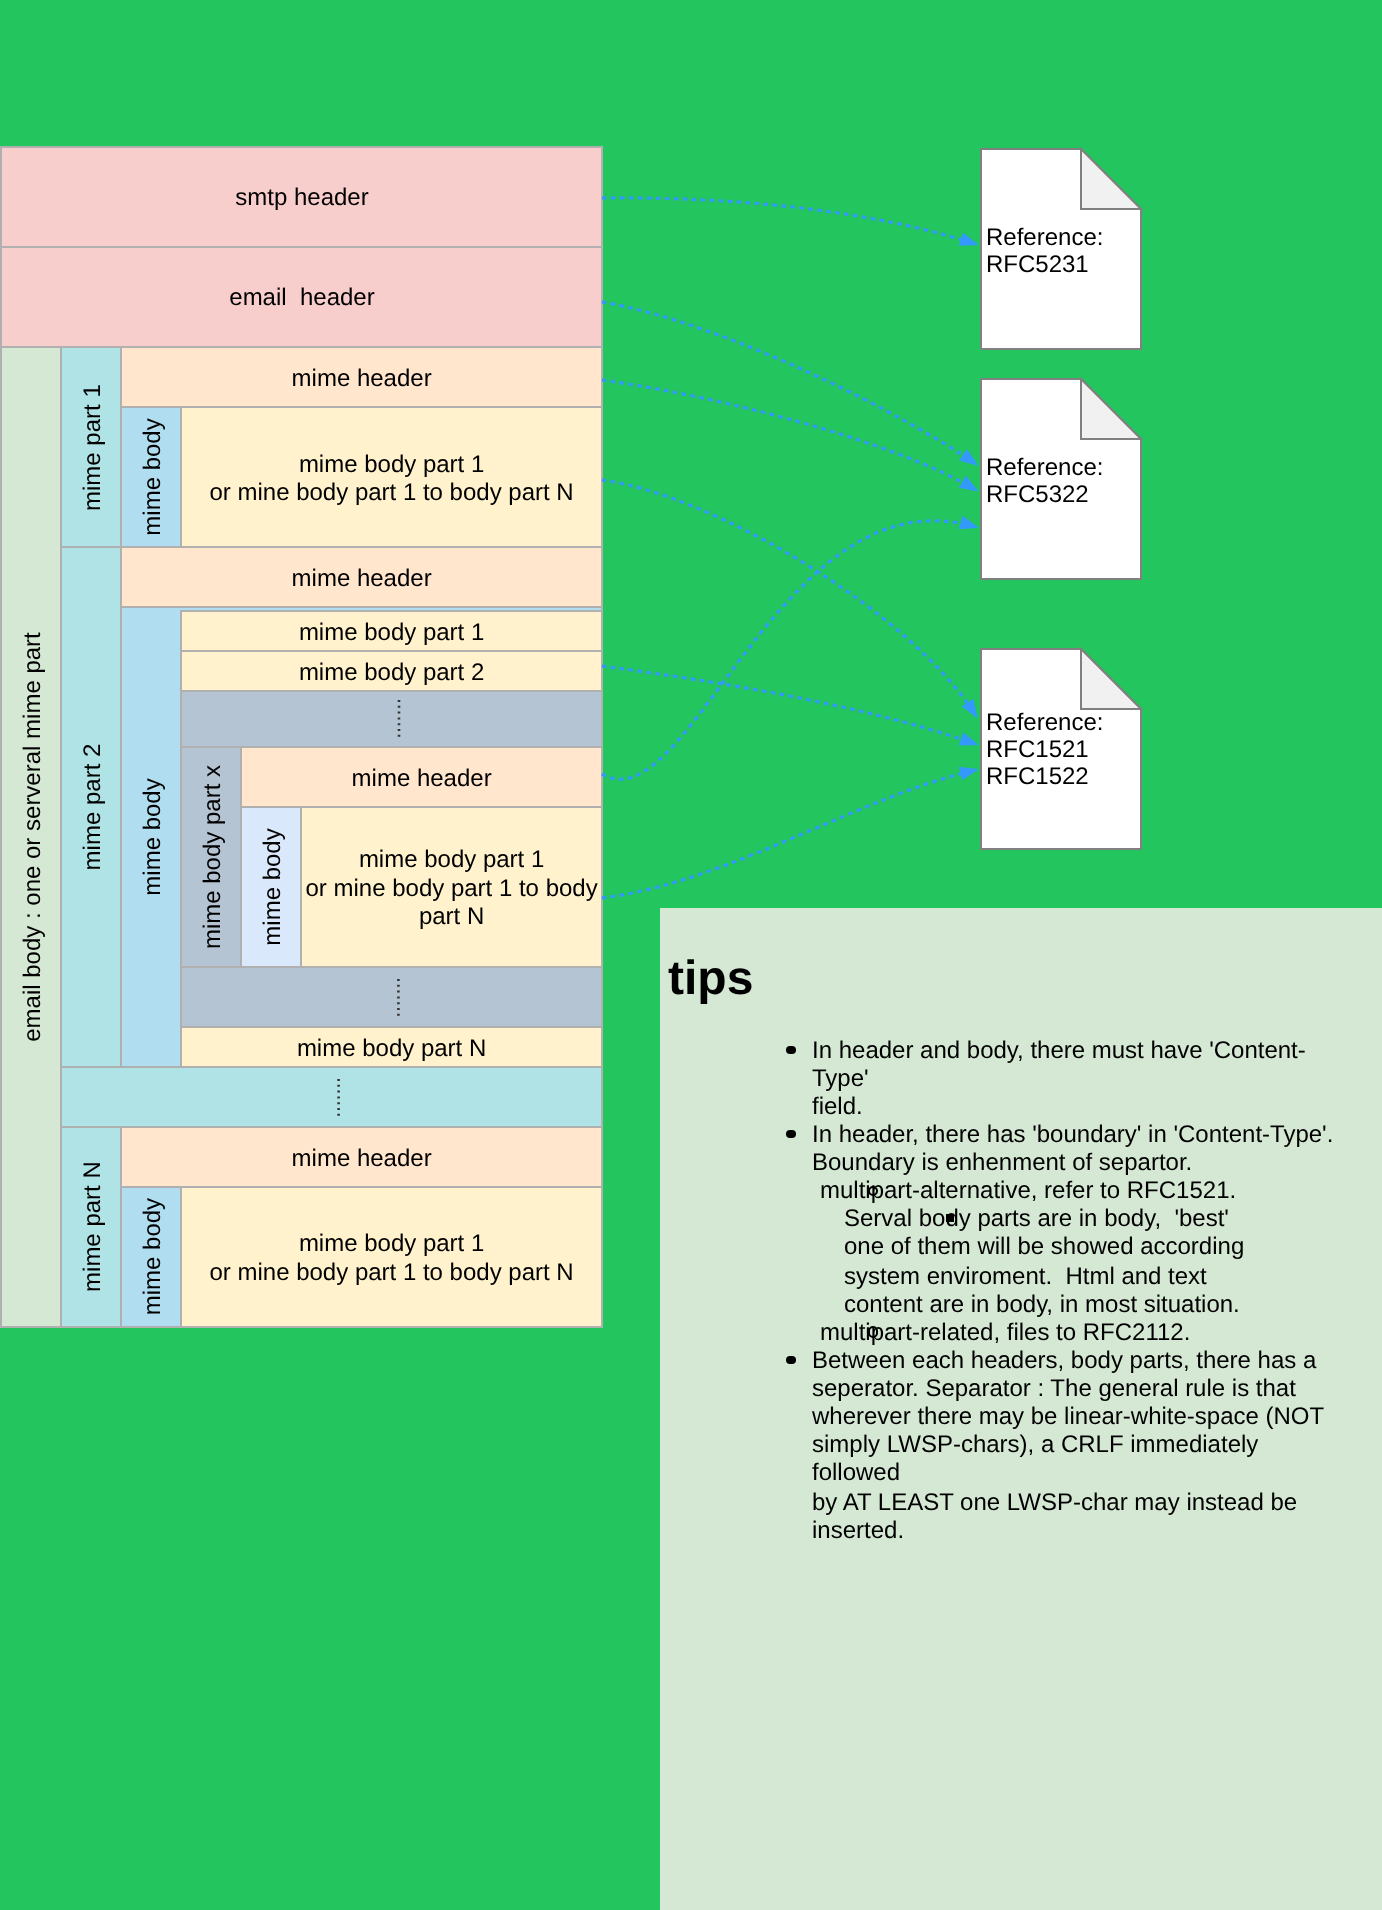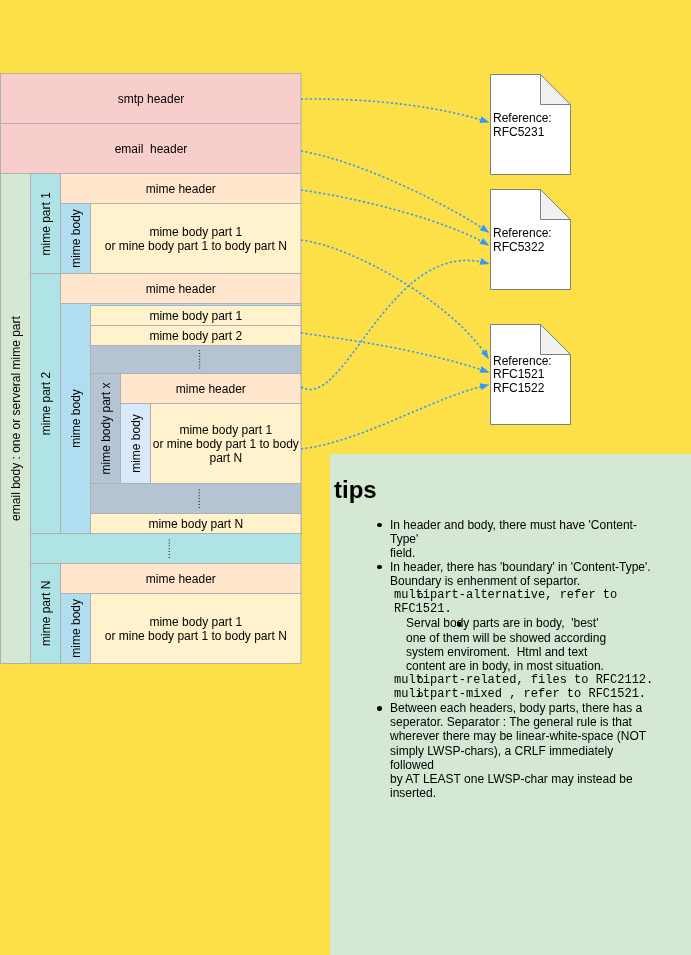--- a/index.html
+++ b/index.html
@@ -1,24 +1,24 @@
 <!DOCTYPE html>
 <html><head>
 <meta charset="utf-8">
 <style>
 html,body{margin:0;padding:0;background:#000;}
-#page{position:relative;width:691px;height:955px;overflow:hidden;background:#fde047;
+#page{position:relative;width:691px;height:955px;overflow:hidden;background:#22c55e;
   font-family:"Liberation Sans", sans-serif;}
 #diagram{position:absolute;left:0;top:0;}
 #tips{position:absolute;left:330px;top:454px;width:361px;height:501px;background:#d5e8d4;color:#000;}
 #tips .title{position:absolute;left:20px;font-weight:bold;font-size:24px;line-height:24px;}
-#tips .list{position:absolute;left:0;width:326px;font-size:12px;line-height:14.12px;}
+#tips .list{position:absolute;left:16px;width:326px;font-size:12px;line-height:14.12px;}
 .li{position:relative;}
 .l1{padding-left:60px;}
-.l2{padding-left:64px;font-family:Liberation Mono, monospace;}
+.l2{padding-left:64px;}
 .l3{padding-left:76px;}
 .l1:before{content:"";position:absolute;left:47px;top:5px;width:4.5px;height:4.5px;border-radius:50%;background:#000;}
 .l2:before{content:"";position:absolute;left:88px;top:4.6px;width:3.4px;height:3.4px;border-radius:50%;border:1.1px solid #000;}
 .l3:before{content:"";position:absolute;left:127px;top:5.2px;width:4px;height:4px;background:#000;}
 </style>
 </head>
 <body>
 <div id="page">
 <svg id="diagram" width="691" height="955" viewBox="0 0 691 955" xmlns="http://www.w3.org/2000/svg">
 <g stroke="#b0b0b0" stroke-width="1">
@@ -112,17 +112,16 @@
 </g>
 </svg>
 <div id="tips">
   <div class="title" style="left:4px;top:24px;position:absolute;">tips</div>
   <div class="list" style="top:63.5px;position:absolute;">
     <div class="li l1">In header and body, there must have 'Content-Type'<br>field.</div>
     <div class="li l1">In header, there has 'boundary' in 'Content-Type'.<br>Boundary is enhenment of separtor.</div>
     <div class="li l2">multipart-alternative, refer to RFC1521.</div>
     <div class="li l3">Serval body parts are in body,&nbsp; 'best'<br>one of them will be showed according<br>system enviroment.&nbsp; Html and text<br>content are in body, in most situation.</div>
     <div class="li l2">multipart-related, files to RFC2112.</div>
-    <div class="li l2">mulitpart-mixed , refer to RFC1521.</div>
     <div class="li l1">Between each headers, body parts, there has a<br>seperator. Separator : The general rule is that<br>wherever there may be linear-white-space (NOT<br>simply LWSP-chars), a CRLF immediately followed<br>by AT LEAST one LWSP-char may instead be<br>inserted.</div>
   </div>
 </div>
 </div>
 
 </body></html>

